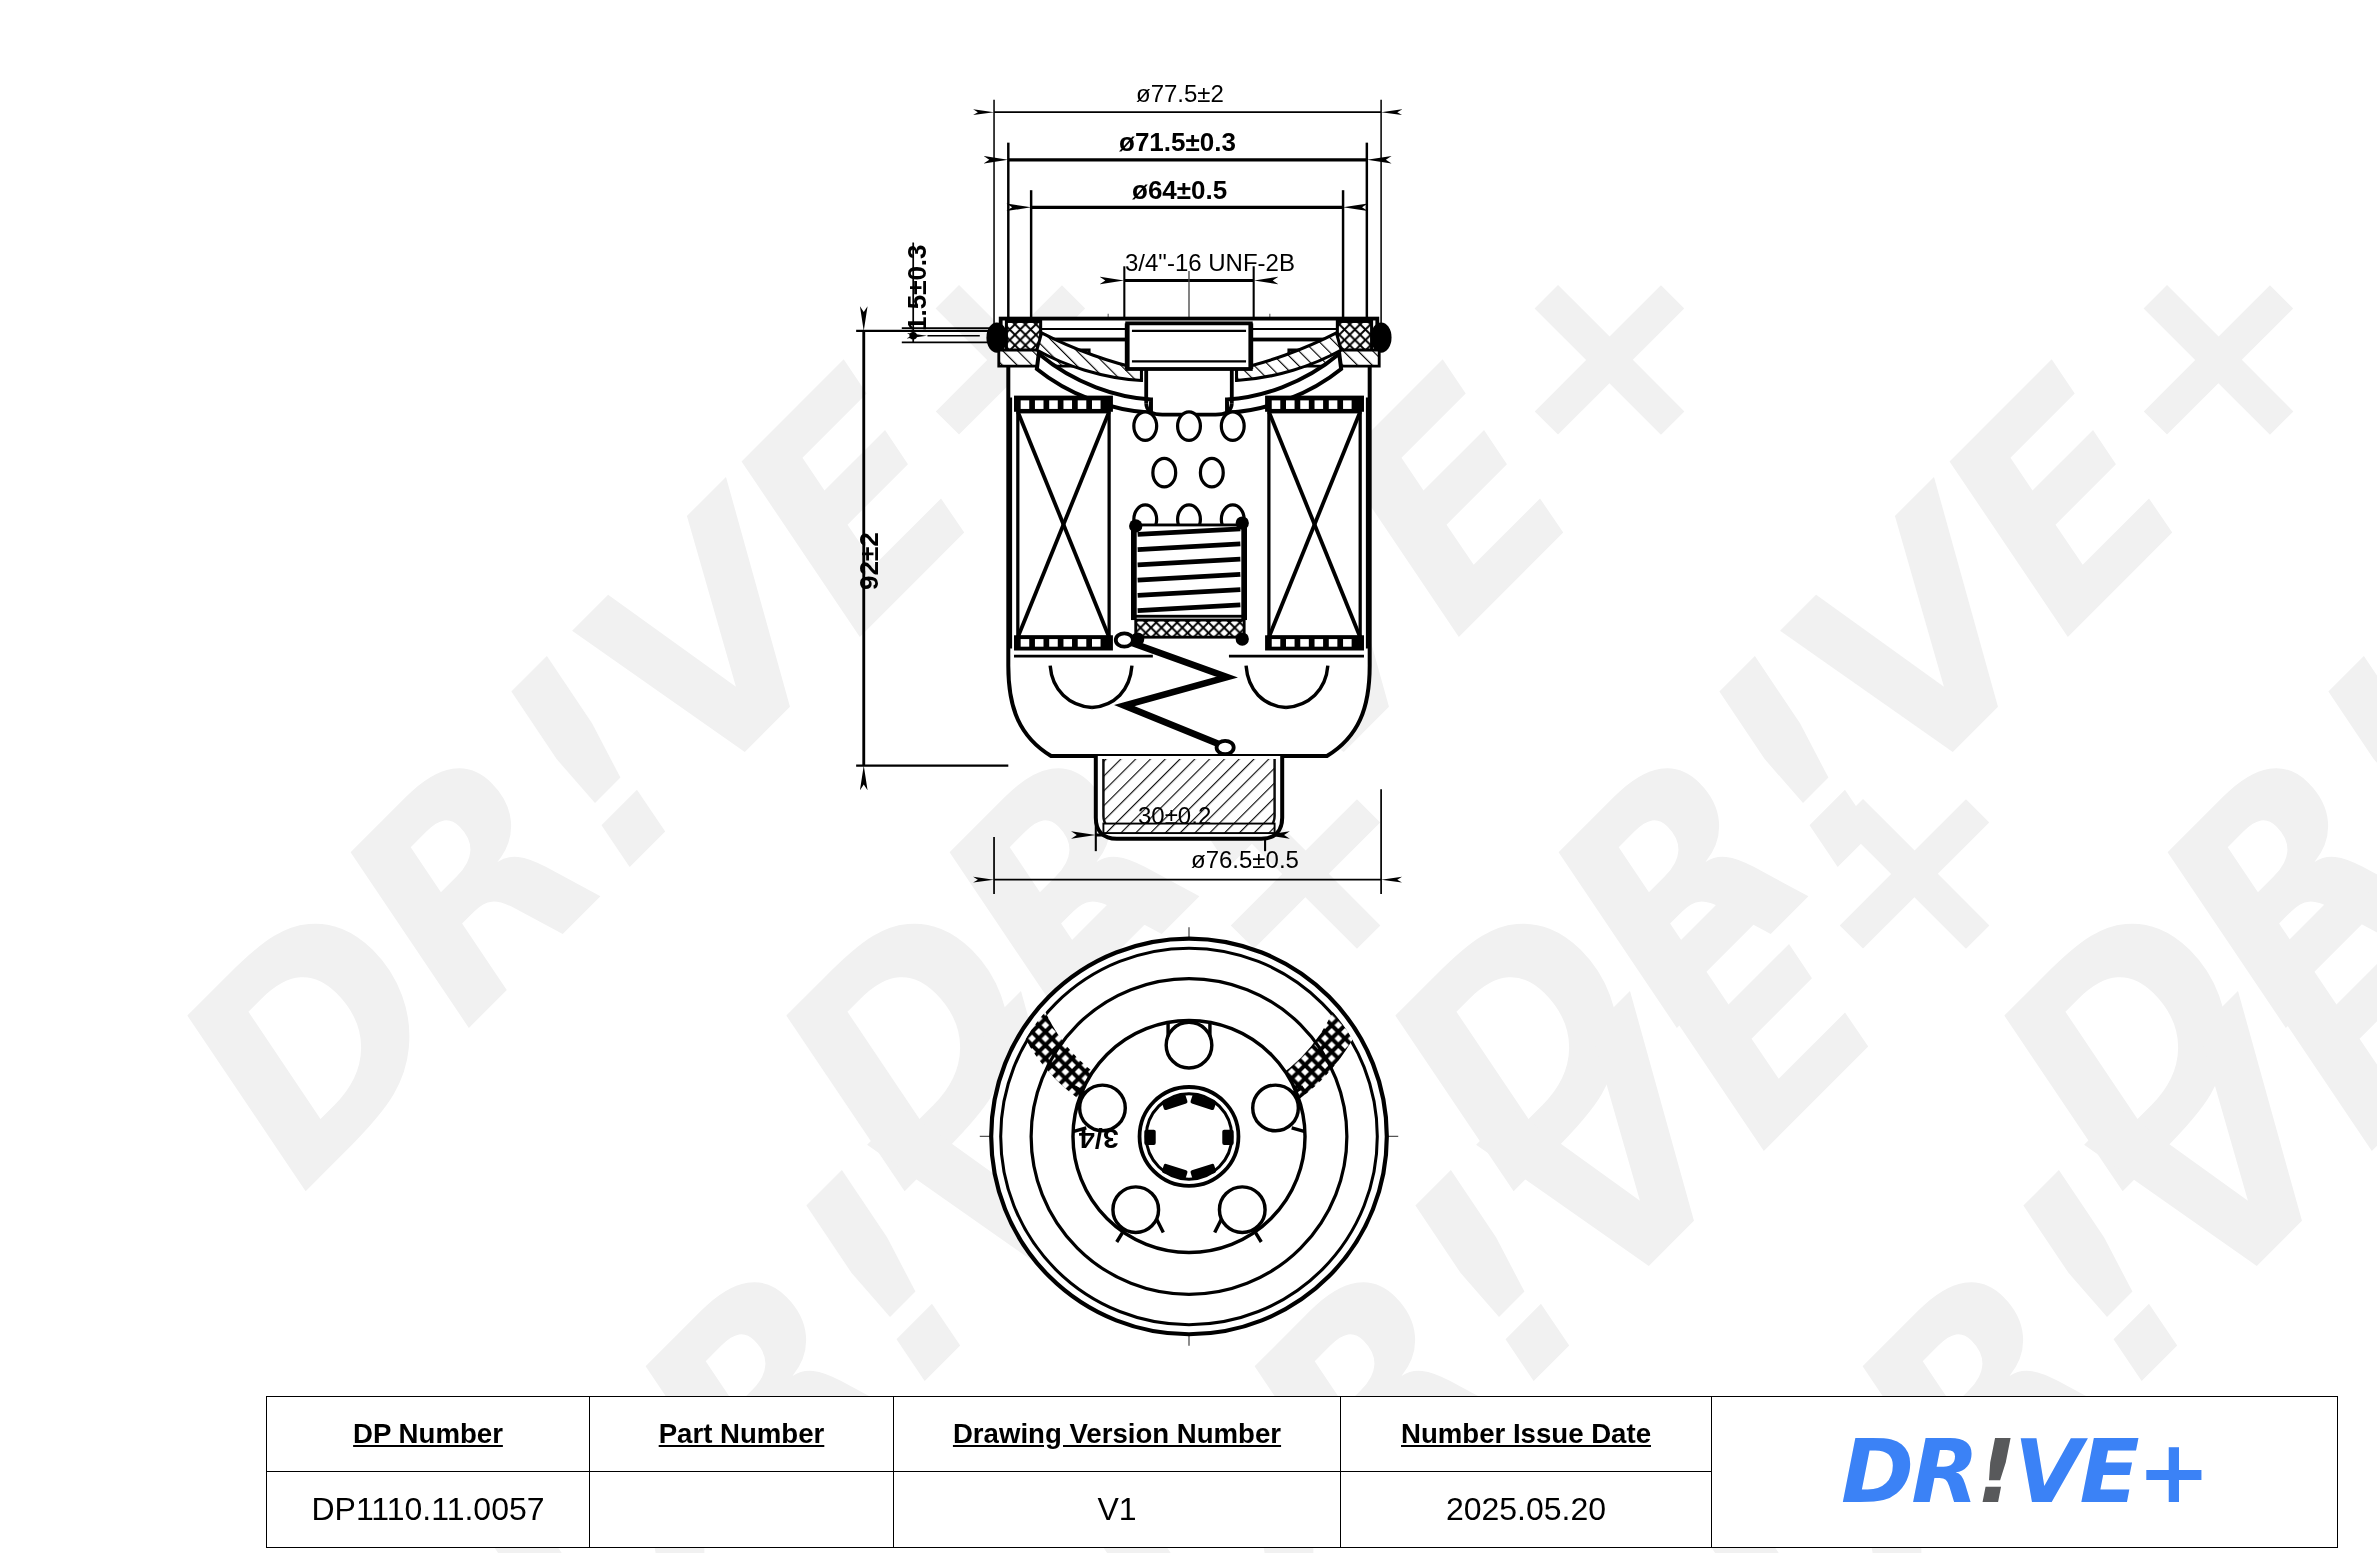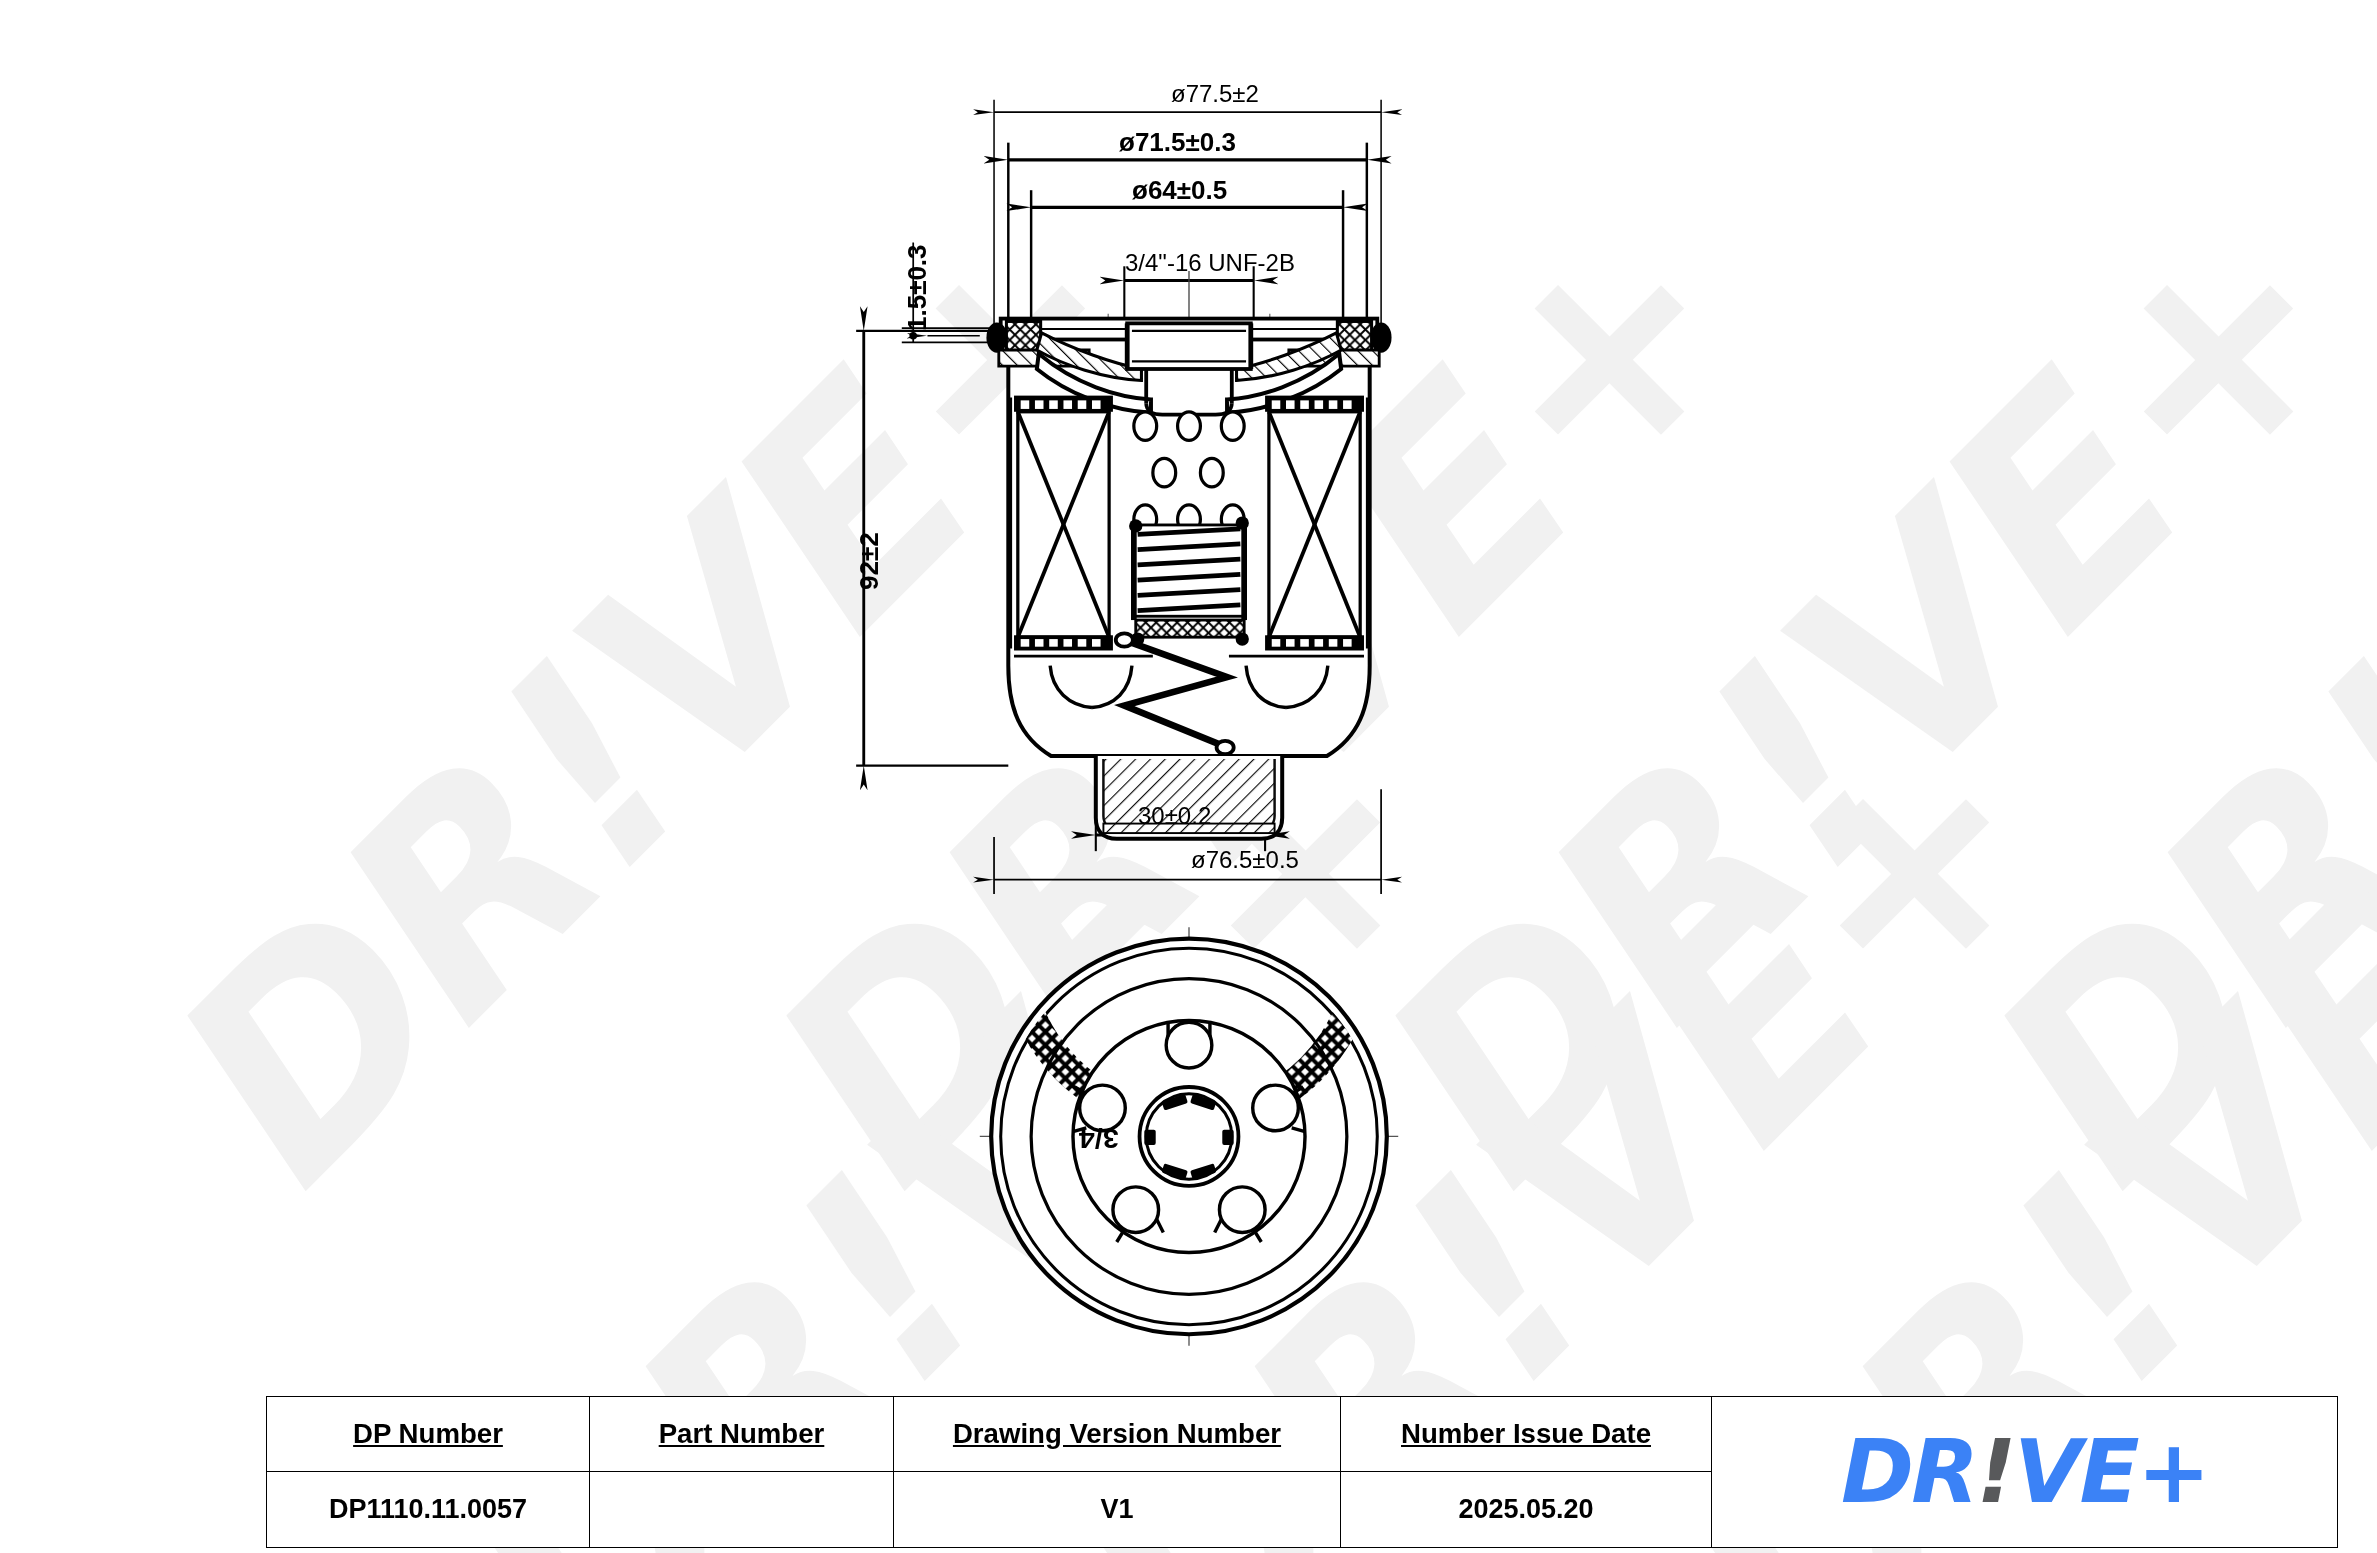--- a/index.html
+++ b/index.html
@@ -80,22 +80,22 @@
     color: #000;
   }
   .tb-head {
     border-bottom: 1.9px solid #000;
     font-weight: bold;
     font-size: 27.6px;
     font-family: "Liberation Sans", sans-serif;
     text-decoration: underline;
   }
   .tb-val {
-    font-weight: bold;
-    font-size: 27px;
+    font-weight: normal;
+    font-size: 32px;
     font-family: "Liberation Sans", sans-serif;
   }
   .col-dp   { width: 323px; }
   .col-part { width: 304px; }
   .col-ver  { width: 447px; }
   .col-date { width: 371px; }
   .col-logo { flex: 1; }
   .tb-logo-cell {
     height: 100%;
     display: flex;
@@ -429,21 +429,21 @@
         <rect x="1285" y="1188" width="12" height="16" rx="2"></rect>
         <rect x="1222" y="1154" width="26" height="10" rx="2" transform="rotate(-18 1235 1159)"></rect>
         <rect x="1252" y="1154" width="26" height="10" rx="2" transform="rotate(18 1265 1159)"></rect>
         <rect x="1222" y="1227" width="26" height="10" rx="2" transform="rotate(18 1235 1232)"></rect>
         <rect x="1252" y="1227" width="26" height="10" rx="2" transform="rotate(-18 1265 1232)"></rect>
       </g>
     </g>
   </svg>
   </div>
 
-  <div class="dim dim-thin" style="left:1171px; top:80px;text-align:right;">ø77.5±2</div>
+  <div class="dim dim-thin" style="left:1136px; top:80px;text-align:right;">ø77.5±2</div>
 
   <div class="dim dim-bold" style="left:1119px; top:127px;">ø71.5±0.3</div>
 
   <div class="dim dim-bold" style="left:1132px; top:175px;">ø64±0.5</div>
 
   <div class="dim dim-thin" style="left:1125px; top:249px;">3/4"-16 UNF-2B</div>
 
   <div class="dim dim-bold rot90" style="left:902px; top:331px;">1.5±0.3</div>
 
   <div class="dim dim-bold rot90" style="left:854px; top:590px;">92±2</div>

